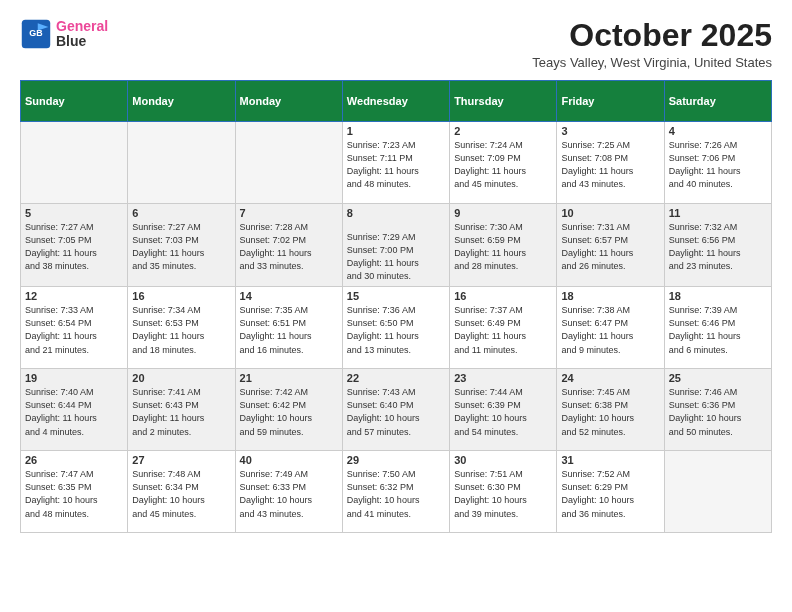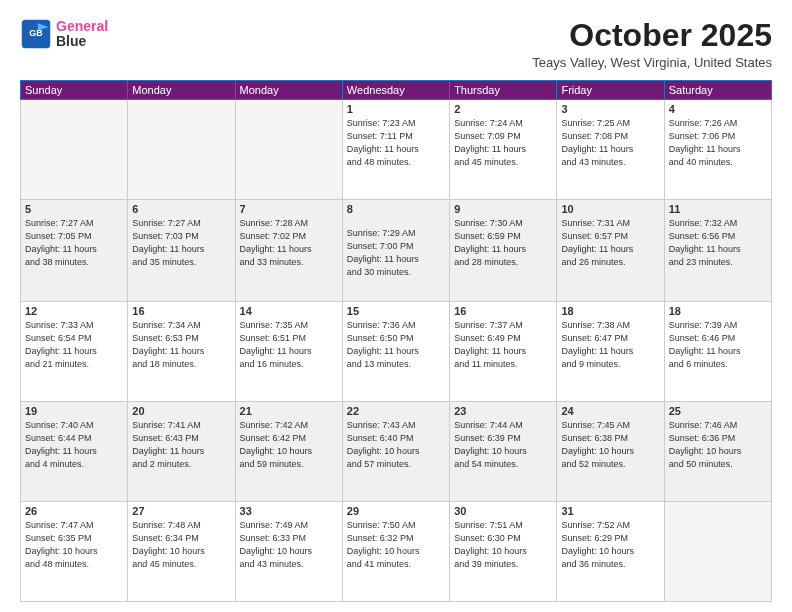--- a/index.html
+++ b/index.html
@@ -5,21 +5,21 @@
     * { box-sizing: border-box; margin: 0; padding: 0; }
     body {
       font-family: Arial, sans-serif;
       background: #fff;
       width: 792px;
       height: 612px;
       overflow: hidden;
     }
     .page {
       width: 792px;
-      height: 612px;
+      height: 509px;
       padding: 18px 20px 10px 20px;
       display: flex;
       flex-direction: column;
     }
     .header {
       display: flex;
       justify-content: space-between;
       align-items: flex-start;
       margin-bottom: 10px;
     }
@@ -55,25 +55,25 @@
       margin-left: 36px;
     }
     .calendar {
       flex: 1;
       border: 1px solid #ccc;
       border-collapse: collapse;
       width: 100%;
       table-layout: fixed;
     }
     .calendar th {
-      background-color: #701a75;
+      background-color: #15803d;
       color: #fff;
       font-size: 11px;
-      font-weight: normal;
-      padding: 3px 4px;
+      font-weight: bold;
+      padding: 14px 4px;
       text-align: left;
       border: 1px solid #2a6fbc;
     }
     .calendar td {
       vertical-align: top;
       border: 1px solid #ccc;
       padding: 3px 4px;
       font-size: 9.5px;
       color: #333;
       background: #fff;
@@ -328,21 +328,21 @@
 and 48 minutes.</div>
           </td>
           <td>
             <span class="day-num">27</span>
             <div class="day-info" style="white-space: pre-line;">Sunrise: 7:48 AM
 Sunset: 6:34 PM
 Daylight: 10 hours
 and 45 minutes.</div>
           </td>
           <td>
-            <span class="day-num">33</span>
+            <span class="day-num">40</span>
             <div class="day-info" style="white-space: pre-line;">Sunrise: 7:49 AM
 Sunset: 6:33 PM
 Daylight: 10 hours
 and 43 minutes.</div>
           </td>
           <td>
             <span class="day-num">29</span>
             <div class="day-info" style="white-space: pre-line;">Sunrise: 7:50 AM
 Sunset: 6:32 PM
 Daylight: 10 hours

